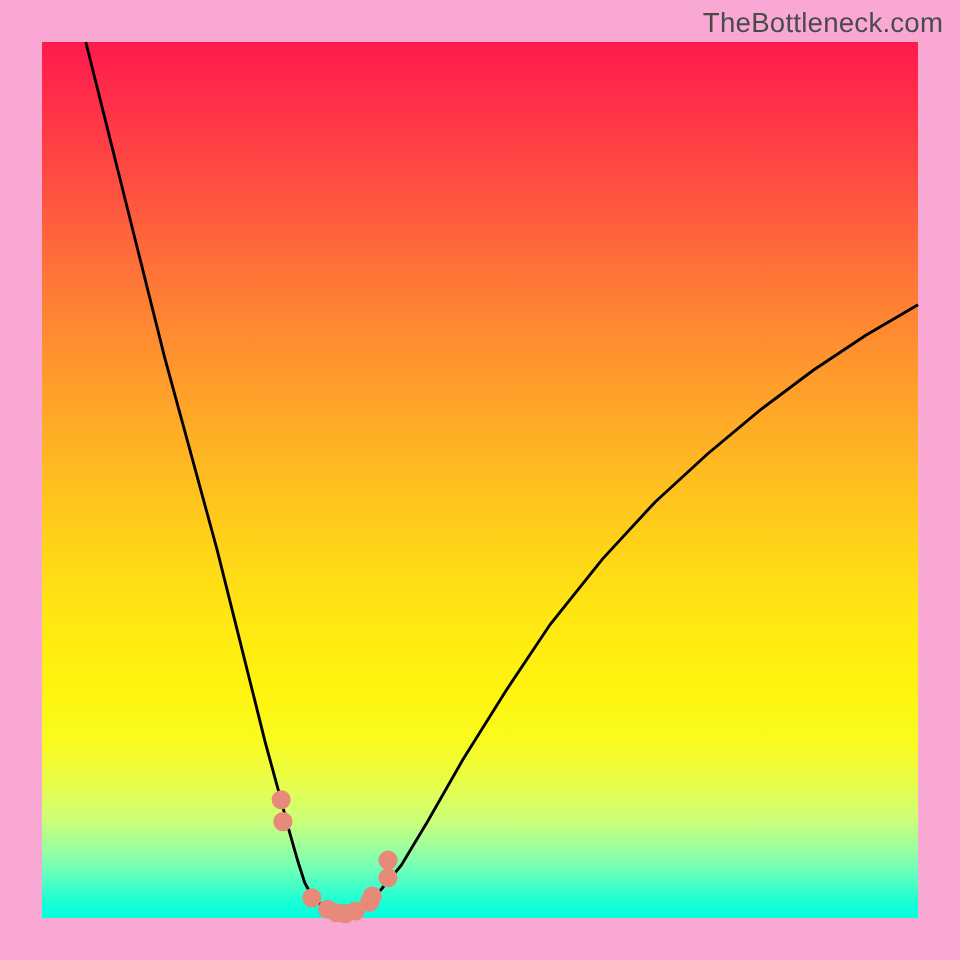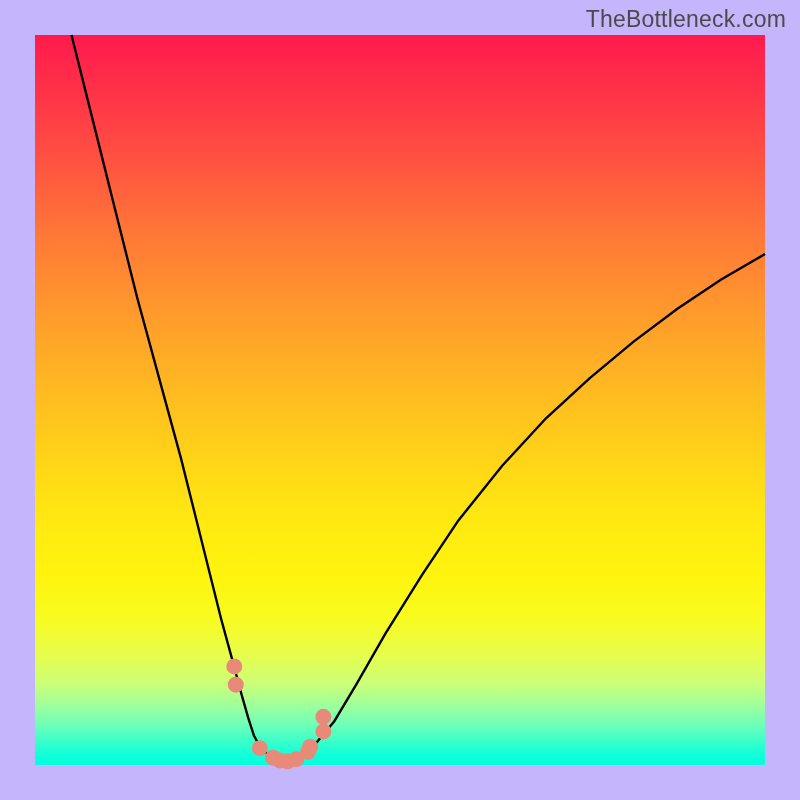--- a/index.html
+++ b/index.html
@@ -10,21 +10,21 @@
     background: #000;
     overflow: hidden;
     font-family: Arial, Helvetica, sans-serif;
   }
   .frame {
     position: absolute;
     left: 0;
     top: 0;
     width: 800px;
     height: 800px;
-    background: #c4b5fd;
+    background: #f9a8d4;
   }
   .plot {
     position: absolute;
     left: 35px;
     top: 35px;
     width: 730px;
     height: 730px;
     background: linear-gradient(to bottom,
       #ff1a4d 0%,
       #ff3348 8%,

